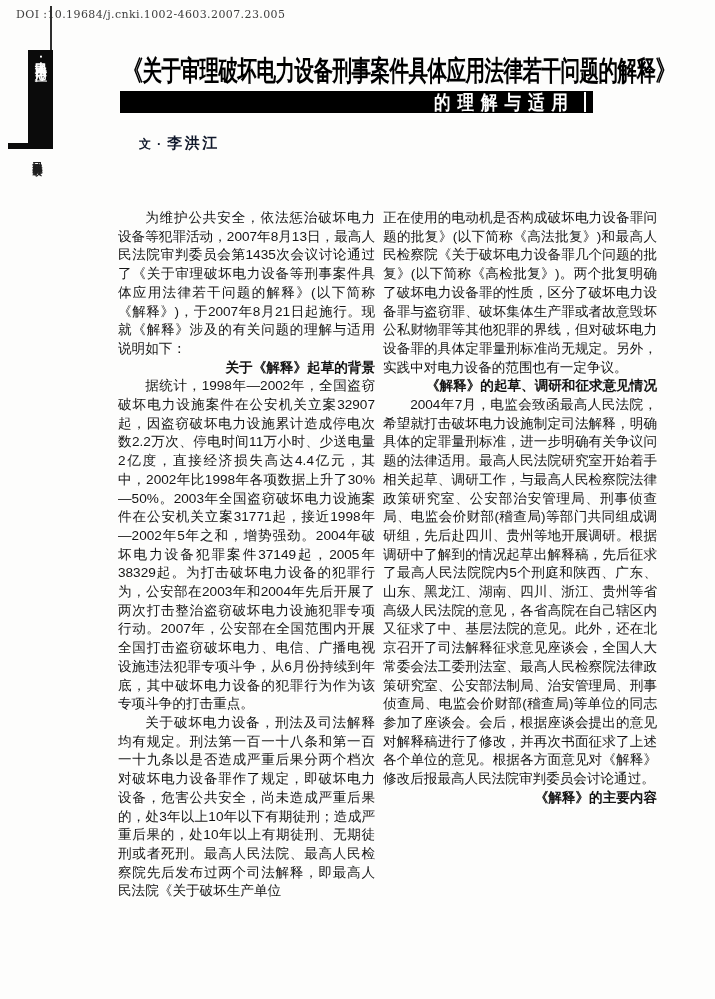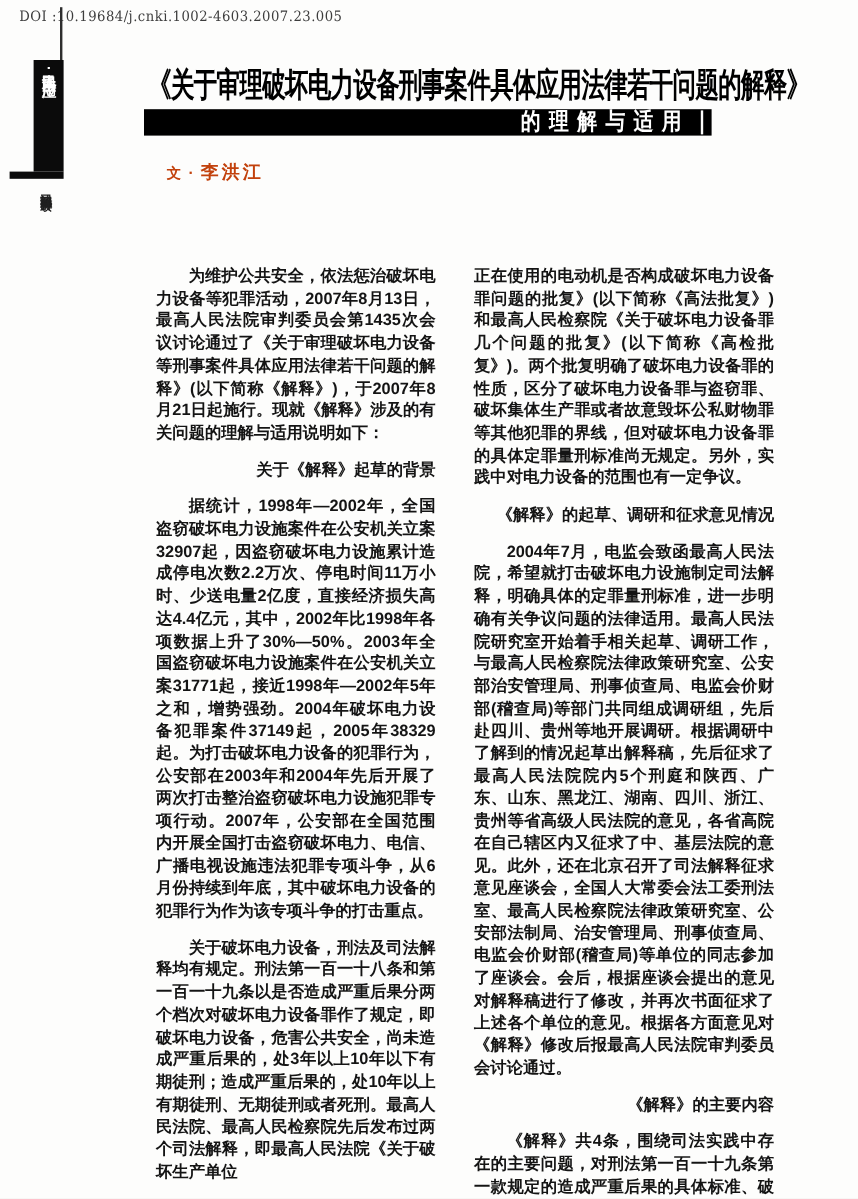--- a/index.html
+++ b/index.html
@@ -67,35 +67,35 @@
   }
   .banner-text {
     display: block; text-align: right; padding-right: 18px;
     color: #ffffff; font-size: 16.5px; font-weight: bold;
     letter-spacing: 7px; line-height: 22px;
     transform: scaleY(1.18); transform-origin: center;
   }
   
   .byline {
     position: absolute; left: 139px; top: 134px;
-    color: #c2410c;
+    color: #0f172a;
   }
   .byline-label { font-size: 12px; font-weight: bold; }
   .byline-sep  { font-size: 13px; font-weight: bold; margin: 0 6px; }
   .byline-name { font-size: 15px; font-weight: bold; letter-spacing: 2.5px; }
   
   .col {
     position: absolute; top: 209px;
     font-size: 13.6px; line-height: 18.7px;
     text-align: justify; text-justify: inter-character;
     color: #141414;
   }
   .col-left  { left: 118px; width: 257px; }
   .col-right { left: 383px; width: 274px; }
-  .col p, .col h2 { margin: 12px; padding: 0; font-size: inherit; line-height: inherit; font-weight: bold; }
+  .col p, .col h2 { margin: 0; padding: 0; font-size: inherit; line-height: inherit; }
   .indent { text-indent: 2em; }
   .cont   { text-indent: 0; }
   .h      { text-align: right; font-weight: bold; text-indent: 0; }
   .kai {
     font-family: "Liberation Serif", serif;
     font-style: italic; font-weight: bold;
     letter-spacing: 1.5px;
   }
 </style>
 </head>
@@ -126,16 +126,15 @@
     <h2 class="h">关于《解释》起草的背景</h2>
     <p class="indent">据统计，1998年—2002年，全国盗窃破坏电力设施案件在公安机关立案32907起，因盗窃破坏电力设施累计造成停电次数2.2万次、停电时间11万小时、少送电量2亿度，直接经济损失高达4.4亿元，其中，2002年比1998年各项数据上升了30%—50%。2003年全国盗窃破坏电力设施案件在公安机关立案31771起，接近1998年—2002年5年之和，增势强劲。2004年破坏电力设备犯罪案件37149起，2005年38329起。为打击破坏电力设备的犯罪行为，公安部在2003年和2004年先后开展了两次打击整治盗窃破坏电力设施犯罪专项行动。2007年，公安部在全国范围内开展全国打击盗窃破坏电力、电信、广播电视设施违法犯罪专项斗争，从6月份持续到年底，其中破坏电力设备的犯罪行为作为该专项斗争的打击重点。</p>
     <p class="indent">关于破坏电力设备，刑法及司法解释均有规定。刑法第一百一十八条和第一百一十九条以是否造成严重后果分两个档次对破坏电力设备罪作了规定，即破坏电力设备，危害公共安全，尚未造成严重后果的，处3年以上10年以下有期徒刑；造成严重后果的，处10年以上有期徒刑、无期徒刑或者死刑。最高人民法院、最高人民检察院先后发布过两个司法解释，即最高人民法院《关于破坏生产单位</p>
   </div>
 
   <div class="col col-right">
     <p class="cont">正在使用的电动机是否构成破坏电力设备罪问题的批复》(以下简称《高法批复》)和最高人民检察院《关于破坏电力设备罪几个问题的批复》(以下简称《高检批复》)。两个批复明确了破坏电力设备罪的性质，区分了破坏电力设备罪与盗窃罪、破坏集体生产罪或者故意毁坏公私财物罪等其他犯罪的界线，但对破坏电力设备罪的具体定罪量刑标准尚无规定。另外，实践中对电力设备的范围也有一定争议。</p>
     <h2 class="h">《解释》的起草、调研和征求意见情况</h2>
     <p class="indent">2004年7月，电监会致函最高人民法院，希望就打击破坏电力设施制定司法解释，明确具体的定罪量刑标准，进一步明确有关争议问题的法律适用。最高人民法院研究室开始着手相关起草、调研工作，与最高人民检察院法律政策研究室、公安部治安管理局、刑事侦查局、电监会价财部(稽查局)等部门共同组成调研组，先后赴四川、贵州等地开展调研。根据调研中了解到的情况起草出解释稿，先后征求了最高人民法院院内5个刑庭和陕西、广东、山东、黑龙江、湖南、四川、浙江、贵州等省高级人民法院的意见，各省高院在自己辖区内又征求了中、基层法院的意见。此外，还在北京召开了司法解释征求意见座谈会，全国人大常委会法工委刑法室、最高人民检察院法律政策研究室、公安部法制局、治安管理局、刑事侦查局、电监会价财部(稽查局)等单位的同志参加了座谈会。会后，根据座谈会提出的意见对解释稿进行了修改，并再次书面征求了上述各个单位的意见。根据各方面意见对《解释》修改后报最高人民法院审判委员会讨论通过。</p>
     <h2 class="h">《解释》的主要内容</h2>
-    <p class="indent">《解释》共4条，围绕司法实践中存在的主要问题，对刑法第一百一十九条第一款规定的造成严重后果的具体标准、破坏电力设备罪与盗窃罪等其他犯罪的区别、电力设备的范围、直接经济损失的计算范围等内容作出了明确规定。</p>
   </div>
 
 </div>
 
 </body></html>

